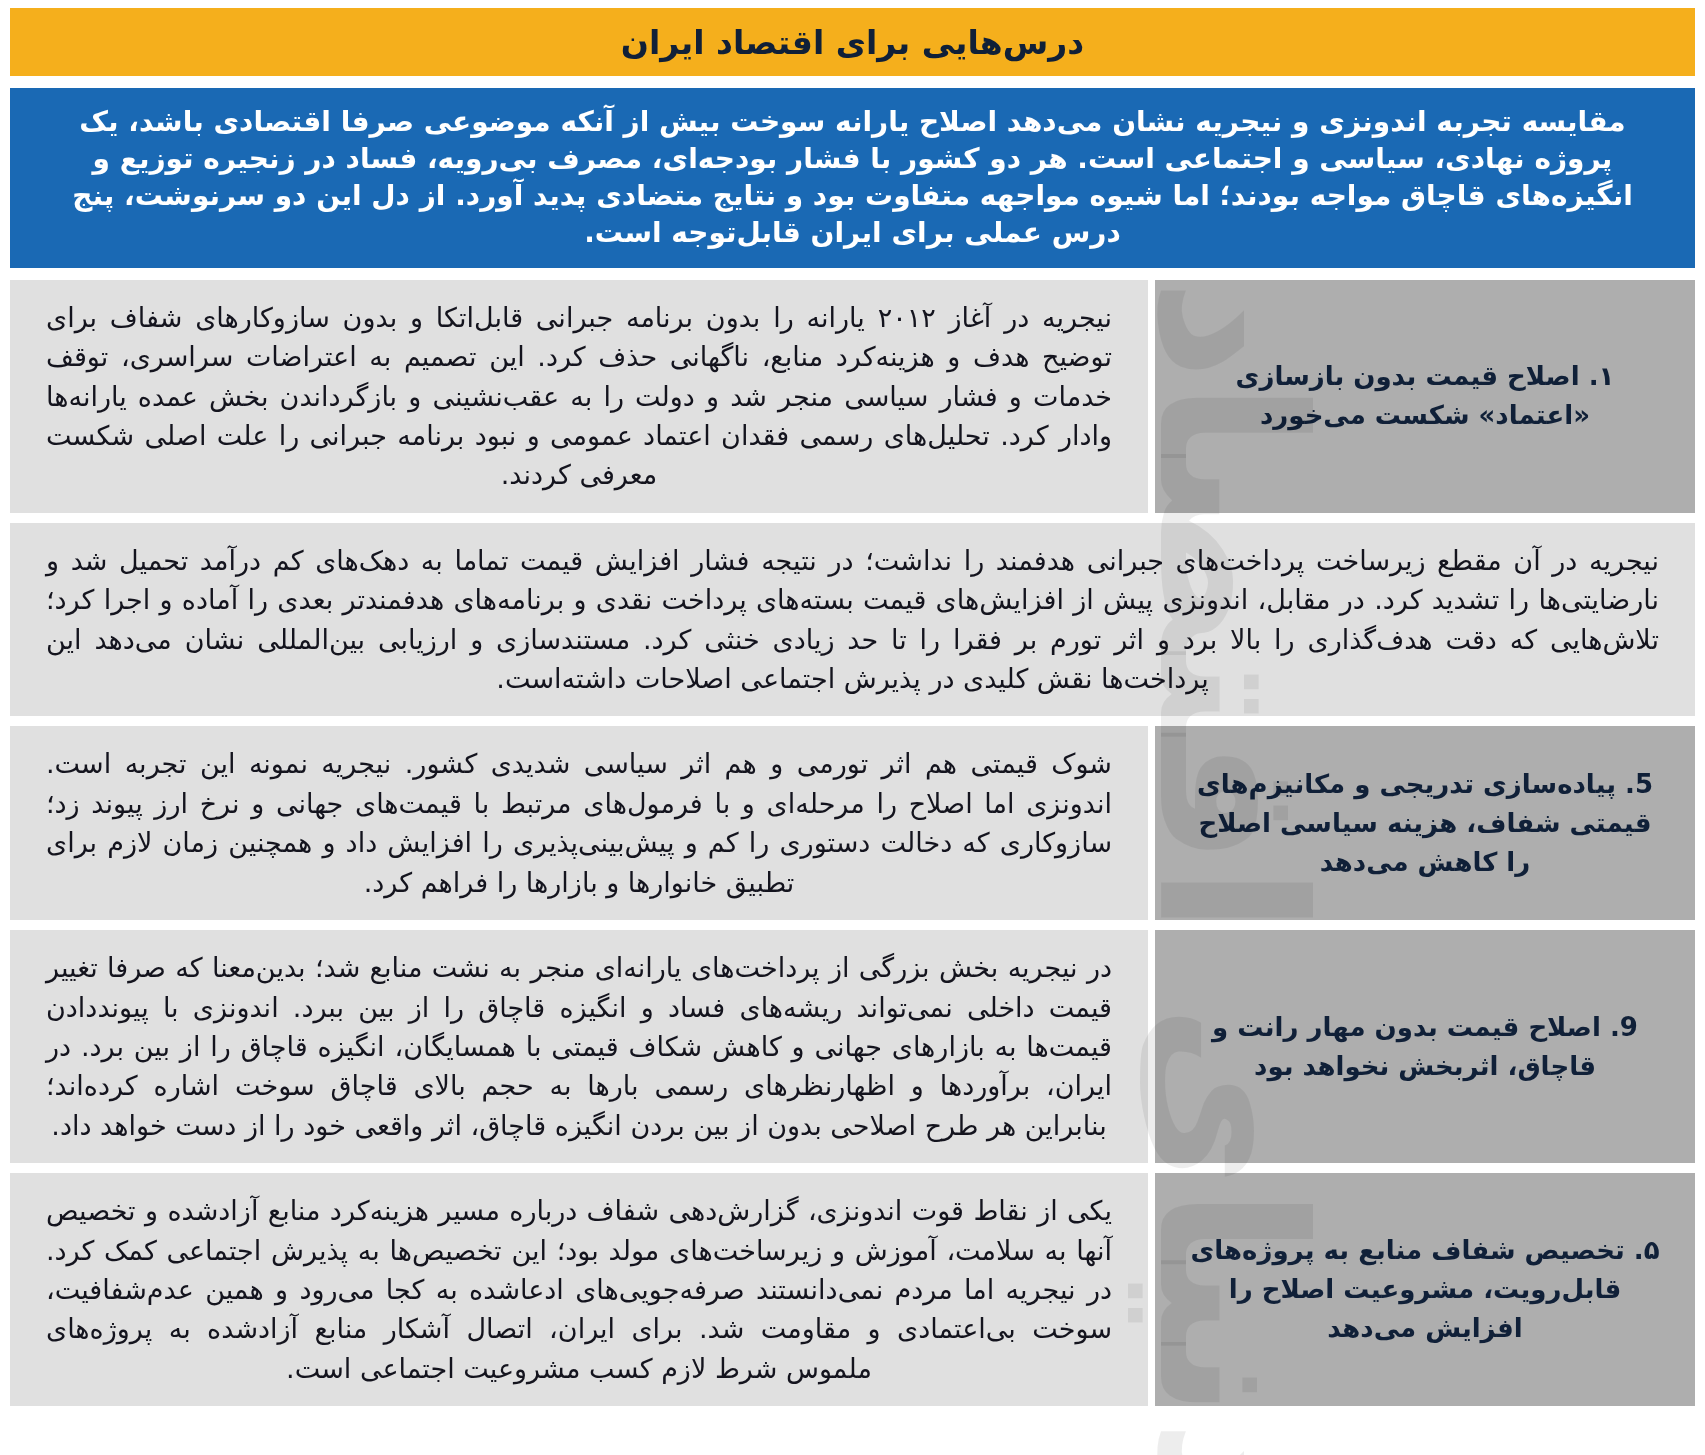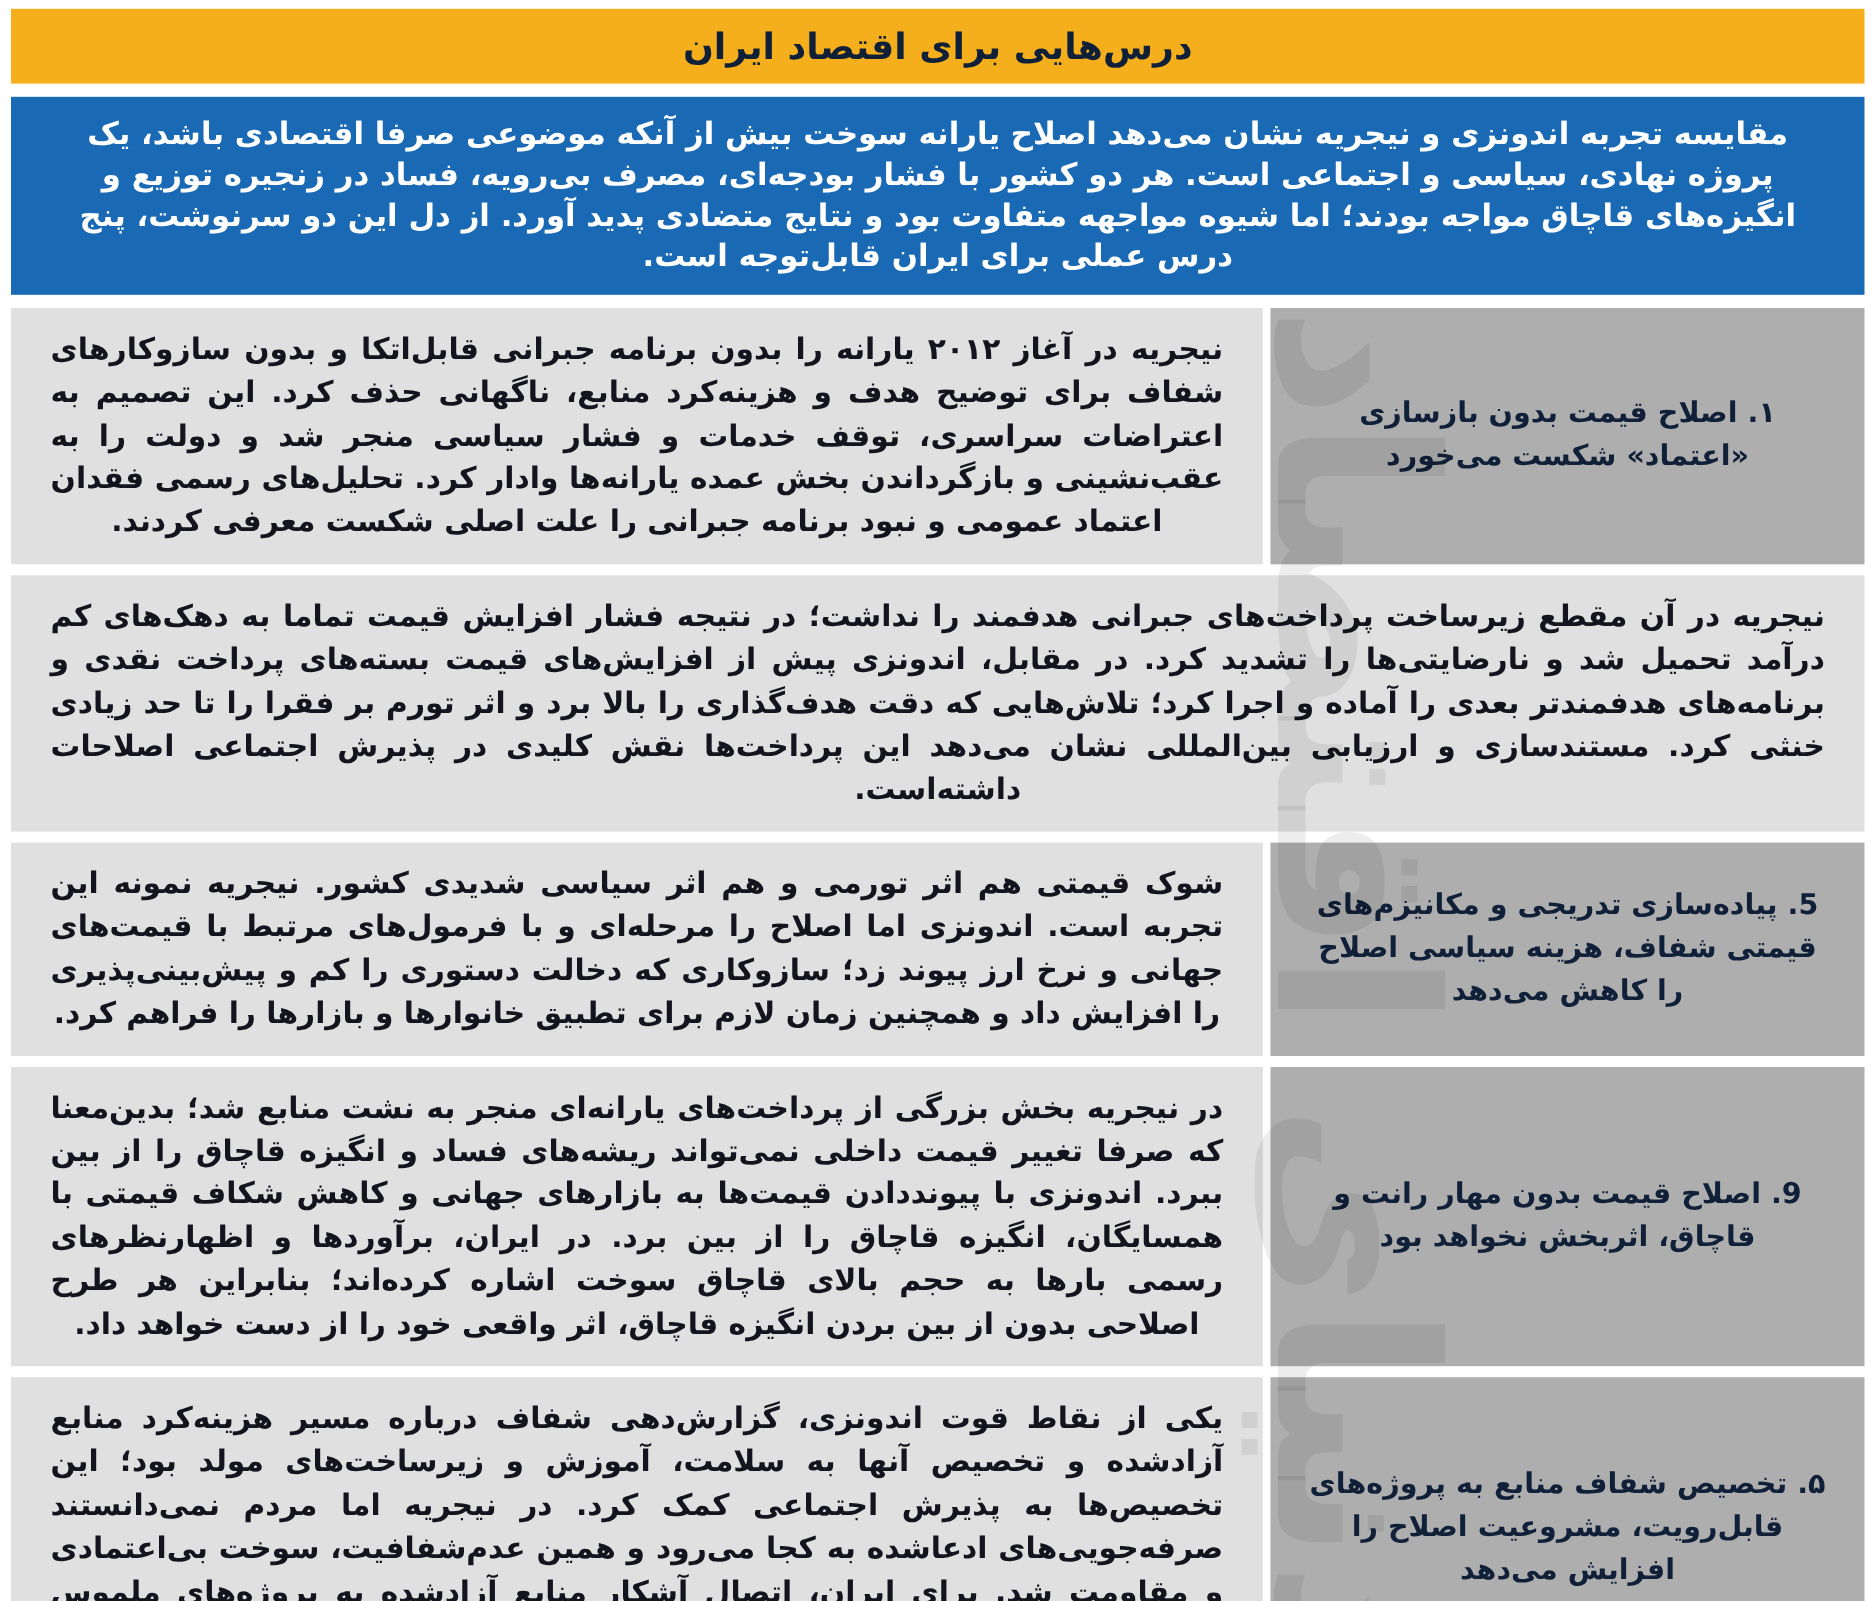--- a/index.html
+++ b/index.html
@@ -70,21 +70,21 @@
     flex: 1;
     background: var(--body-box-bg, #E0E0E0);
     display: flex;
     align-items: center;
     padding: 18px 36px;
     box-sizing: border-box;
   }
   .row-body-text {
     margin: 0;
     width: 100%;
-    font-weight: bold;
+    font-weight: normal;
     font-size: 27px;
     line-height: 1.46;
     color: var(--body-text, #14141E);
     text-align: justify;
     text-align-last: center;
   }
   .watermark {
     position: absolute;
     top: 900px;
     left: 1230px;

